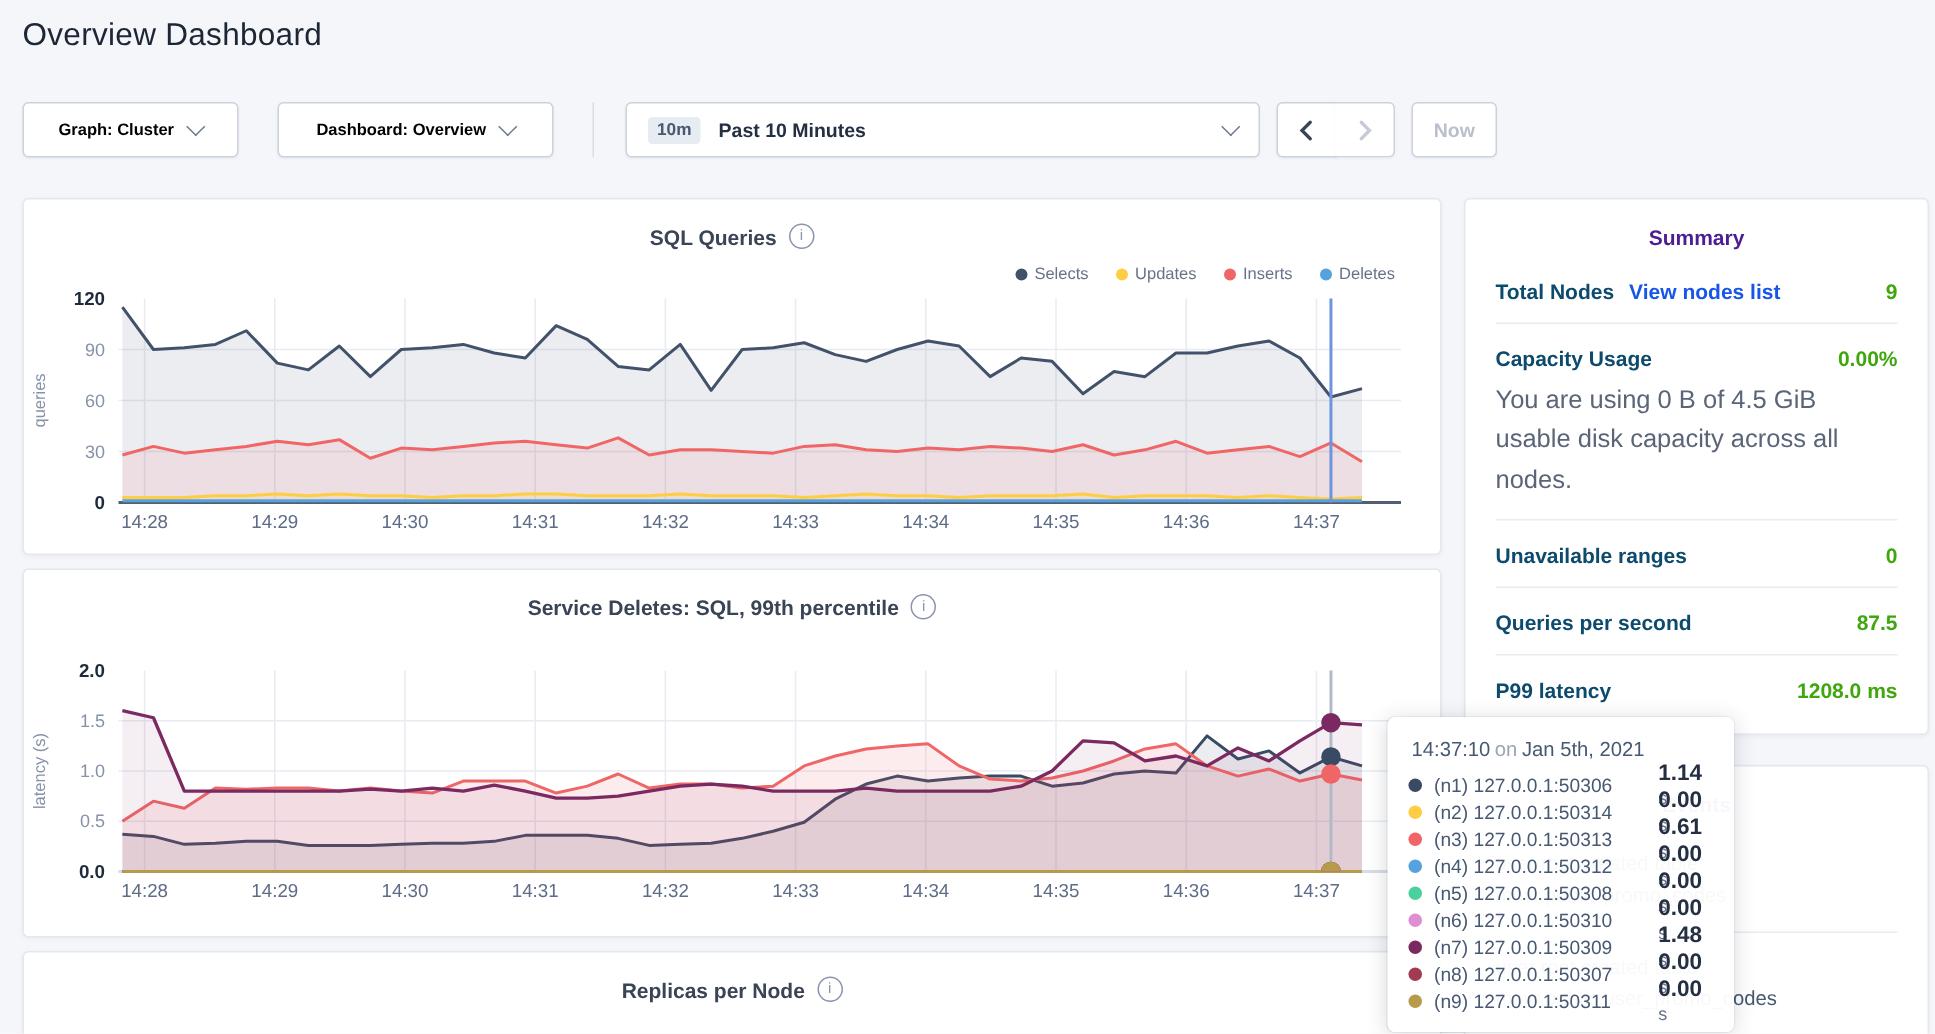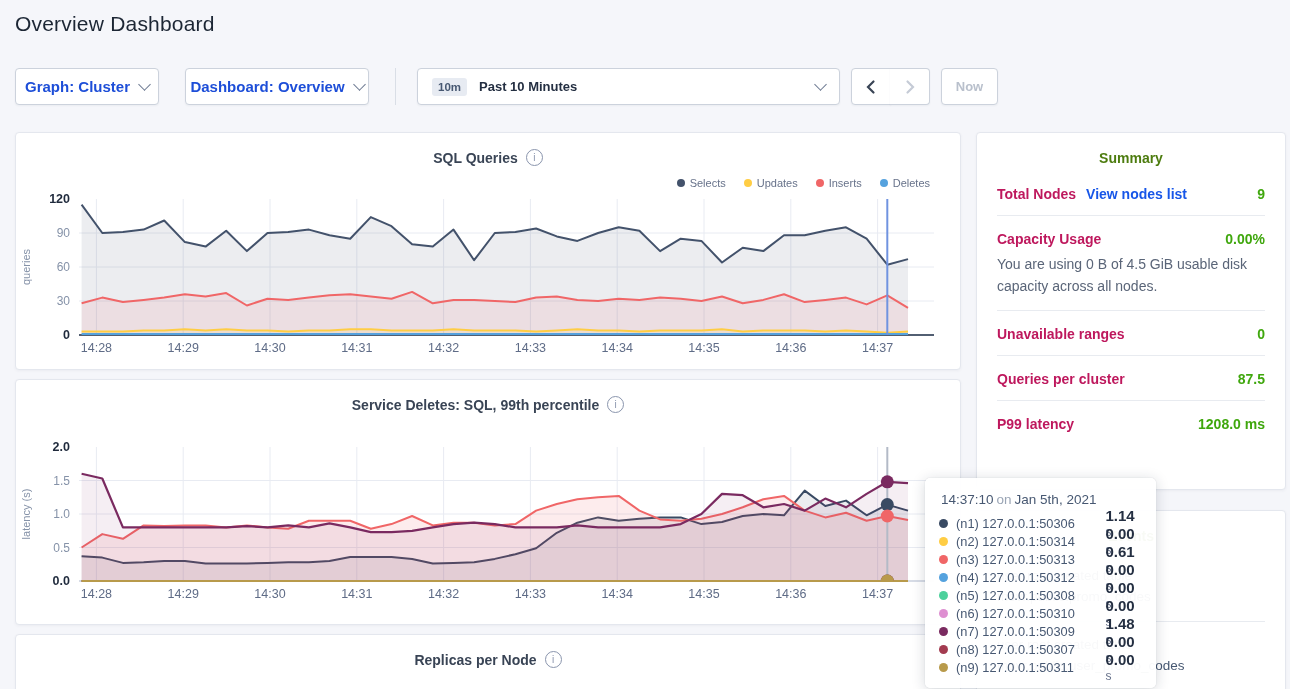--- a/index.html
+++ b/index.html
@@ -1,22 +1,22 @@
 <!DOCTYPE html>
 <html><head>
 <meta charset="utf-8">
 <style>
   html,body{margin:0;padding:0;}
   #app{position:relative;width:1290px;height:689px;background:#f5f6fa;overflow:hidden;
        font-family:"Liberation Sans",sans-serif;color:#242f42;}
   .page-title{position:absolute;left:15px;top:12px;font-size:21px;font-weight:500;color:#1c2634;letter-spacing:.2px;}
   
   .btn{position:absolute;top:68px;height:37px;background:#fff;border:1px solid #ccd2dc;border-radius:4px;
-       display:flex;align-items:center;justify-content:center;gap:10px;font-size:15px;font-weight:700;
-       color:#1d4ed8;box-shadow:0 1px 2px rgba(40,50,70,.05);cursor:pointer;box-sizing:border-box;}
+       display:flex;align-items:center;justify-content:center;gap:10px;font-size:11px;font-weight:700;
+       color:#000000;box-shadow:0 1px 2px rgba(40,50,70,.05);cursor:pointer;box-sizing:border-box;}
   #btn-graph{left:15px;width:144px;}
   #btn-dashboard{left:185px;width:184px;}
   .vdiv{position:absolute;left:395px;top:68px;height:37px;width:1px;background:#d9dee6;}
   #timebox{position:absolute;left:417px;top:68px;width:423px;height:37px;background:#fff;border:1px solid #ccd2dc;
        border-radius:4px;display:flex;align-items:center;padding:13px 14px;gap:12px;box-sizing:border-box;
        box-shadow:0 1px 2px rgba(40,50,70,.05);cursor:pointer;}
   .range-badge{background:#e7ebf2;border-radius:3px;padding:3px 6px;font-size:11.5px;font-weight:700;color:#475872;}
   .range-label{font-size:13px;font-weight:700;color:#242f42;}
   .chev-down{width:8px;height:8px;border-right:1.6px solid #6b7890;border-bottom:1.6px solid #6b7890;
        transform:rotate(45deg);margin-top:-4px;display:inline-block;}
@@ -38,29 +38,29 @@
   .legend{position:absolute;right:30px;top:44px;display:flex;gap:18px;font-size:11px;color:#67728a;}
   .legend-item{display:flex;align-items:center;gap:5px;cursor:pointer;}
   .dot8{width:8px;height:8px;border-radius:50%;display:inline-block;}
   svg.chart{position:absolute;left:0;}
   svg text{font-family:"Liberation Sans",sans-serif;}
   .xtick{font-size:12.5px;fill:#5f6c87;}
   .ytick{font-size:12px;fill:#8592a8;}
   .ytick.strong{font-size:12.5px;font-weight:700;fill:#1f2a3c;}
   .ylab{font-size:11px;fill:#8592a8;}
   
-  .panel-head{padding:17px 0 5px 0;text-align:center;font-size:14px;font-weight:700;color:#4d7c0f;}
+  .panel-head{padding:17px 0 5px 0;text-align:center;font-size:14px;font-weight:700;color:#4c1d95;}
   .panel-body{padding:0 20px;}
   .srow{border-top:1px solid #e8ebf0;padding:15px 0 13px 0;}
   .srow:first-child{border-top:none;}
   .srow-main{display:flex;align-items:baseline;}
-  .srow-label{font-size:14px;font-weight:700;color:#be185d;}
+  .srow-label{font-size:14px;font-weight:700;color:#0c4a6e;}
   .srow-link{font-size:14px;font-weight:700;color:#1756e8;margin-left:10px;cursor:pointer;}
   .srow-value{margin-left:auto;font-size:14px;font-weight:700;color:#3fa70d;}
-  .srow-desc{margin-top:7px;font-size:14px;color:#5a6578;line-height:1.55;}
+  .srow-desc{margin-top:7px;font-size:17px;color:#5a6578;line-height:1.55;}
   
   .event-item{border-top:1px solid #e8ebf0;padding:13px 0;font-size:13.5px;color:#475872;line-height:1.55;}
   .event-item:first-of-type{border-top:none;margin-top:4px;}
   
   #tooltip{position:absolute;left:925px;top:478px;width:231px;background:rgba(255,255,255,.96);
        border-radius:5px;box-shadow:0 2px 14px rgba(30,40,60,.18),0 0 1px rgba(30,40,60,.25);
        padding:12px 14px;z-index:20;box-sizing:border-box;}
   .tt-title{font-size:13.5px;color:#475872;margin:2px 0 7px 2px;}
   .tt-on{color:#9aa5b5;margin:0 3px;}
   .tt-row{display:flex;align-items:center;gap:8px;height:18px;font-size:12.8px;color:#475872;}
@@ -267,21 +267,21 @@
         <div class="srow-desc">You are using 0 B of 4.5 GiB usable disk capacity across all nodes.</div>
       </div>
       <div class="srow">
         <div class="srow-main">
           <span class="srow-label">Unavailable ranges</span>
           <span class="srow-value">0</span>
         </div>
       </div>
       <div class="srow">
         <div class="srow-main">
-          <span class="srow-label">Queries per cluster</span>
+          <span class="srow-label">Queries per second</span>
           <span class="srow-value">87.5</span>
         </div>
       </div>
       <div class="srow">
         <div class="srow-main">
           <span class="srow-label">P99 latency</span>
           <span class="srow-value">1208.0 ms</span>
         </div>
       </div>
     </div>

